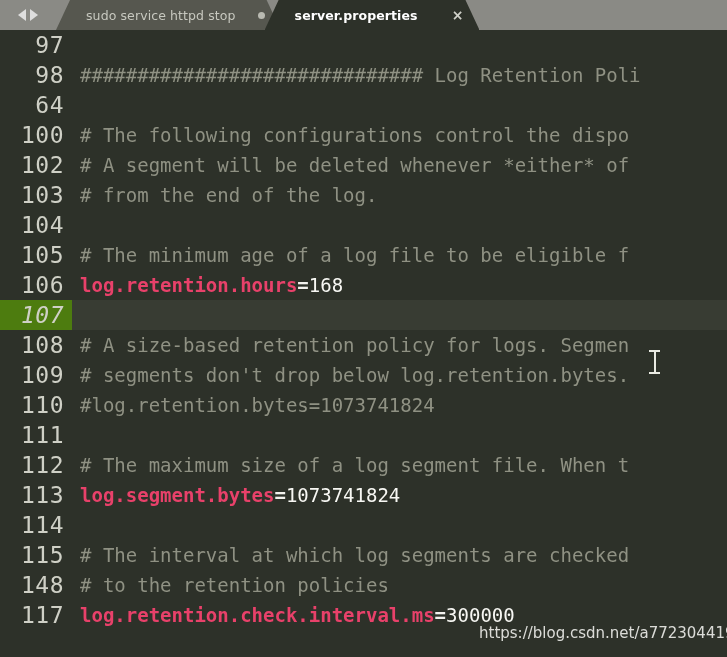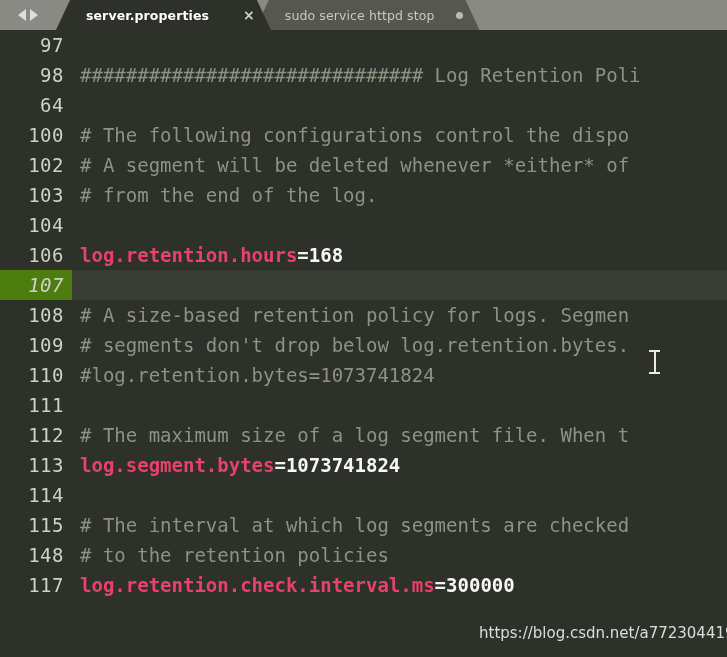--- a/index.html
+++ b/index.html
@@ -108,35 +108,35 @@
   .code-line.current .gutter { background: #4d7c0f; font-style: italic; }
   .code-line.current .content { background: #383c33; }
 
   .gutter {
     width: 72px;
     flex: 0 0 auto;
     text-align: right;
     padding-right: 8px;
     box-sizing: border-box;
     color: #cfd0c6;
-    font-size: 19px;
+    font-size: 23px;
     letter-spacing: .5px;
   }
   .content {
     flex: 1 1 auto;
     padding-left: 8px;
     box-sizing: border-box;
     height: 30px;
     overflow: visible;
   }
 
   .tok-comment { color: #8f9183; }
   .tok-key     { color: #e8416a; font-weight: bold; }
   .tok-eq      { color: #f2f2ee; font-weight: bold; }
-  .tok-val     { color: #f7f7f3; font-weight: bold; margin-top: 31px; }
+  .tok-val     { color: #f7f7f3; font-weight: normal; margin-top: 31px; }
 
   
   .ibeam {
     position: absolute;
     left: 649px;
     top: 350px;
     width: 11px;
     height: 24px;
     pointer-events: none;
     z-index: 8;
@@ -177,39 +177,40 @@
 <body>
 
 <div id="app">
 
   <div class="tabbar">
     <div class="navarrows">
       <span class="arrow arrow-left"></span>
       <span class="arrow arrow-right"></span>
     </div>
 
+    <div class="tab inactive">
+      <span class="tab-label">sudo service httpd stop</span>
+      <span class="tab-dot"></span>
+    </div>
+
     <div class="tab active">
       <span class="tab-label">server.properties</span>
       <span class="tab-close">×</span>
-    </div>
-
-    <div class="tab inactive">
-      <span class="tab-label">sudo service httpd stop</span>
-      <span class="tab-dot"></span>
     </div>
   </div>
 
   <div class="editor" id="editor">
       <div class="code-line"><div class="gutter">97</div><div class="content"></div></div>
       <div class="code-line"><div class="gutter">98</div><div class="content"><span class="tok-comment">############################## Log Retention Poli</span></div></div>
       <div class="code-line"><div class="gutter">64</div><div class="content"></div></div>
       <div class="code-line"><div class="gutter">100</div><div class="content"><span class="tok-comment"># The following configurations control the dispo</span></div></div>
       <div class="code-line"><div class="gutter">102</div><div class="content"><span class="tok-comment"># A segment will be deleted whenever *either* of</span></div></div>
       <div class="code-line"><div class="gutter">103</div><div class="content"><span class="tok-comment"># from the end of the log.</span></div></div>
       <div class="code-line"><div class="gutter">104</div><div class="content"></div></div>
+      <div class="code-line"><div class="gutter">105</div><div class="content"><span class="tok-comment"># The minimum age of a log file to be eligible f</span></div></div>
       <div class="code-line"><div class="gutter">106</div><div class="content"><span class="tok-key">log.retention.hours</span><span class="tok-eq">=</span><span class="tok-val">168</span></div></div>
       <div class="code-line current"><div class="gutter">107</div><div class="content"></div></div>
       <div class="code-line"><div class="gutter">108</div><div class="content"><span class="tok-comment"># A size-based retention policy for logs. Segmen</span></div></div>
       <div class="code-line"><div class="gutter">109</div><div class="content"><span class="tok-comment"># segments don't drop below log.retention.bytes.</span></div></div>
       <div class="code-line"><div class="gutter">110</div><div class="content"><span class="tok-comment">#log.retention.bytes=1073741824</span></div></div>
       <div class="code-line"><div class="gutter">111</div><div class="content"></div></div>
       <div class="code-line"><div class="gutter">112</div><div class="content"><span class="tok-comment"># The maximum size of a log segment file. When t</span></div></div>
       <div class="code-line"><div class="gutter">113</div><div class="content"><span class="tok-key">log.segment.bytes</span><span class="tok-eq">=</span><span class="tok-val">1073741824</span></div></div>
       <div class="code-line"><div class="gutter">114</div><div class="content"></div></div>
       <div class="code-line"><div class="gutter">115</div><div class="content"><span class="tok-comment"># The interval at which log segments are checked</span></div></div>

